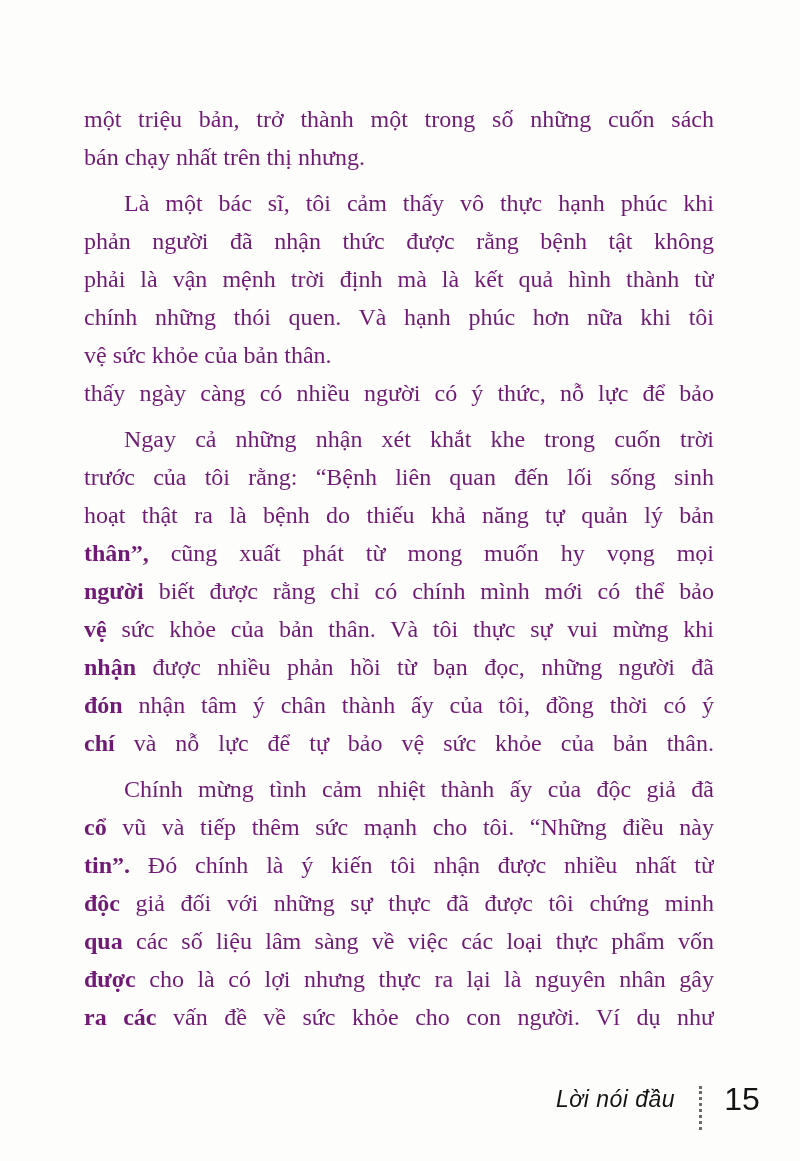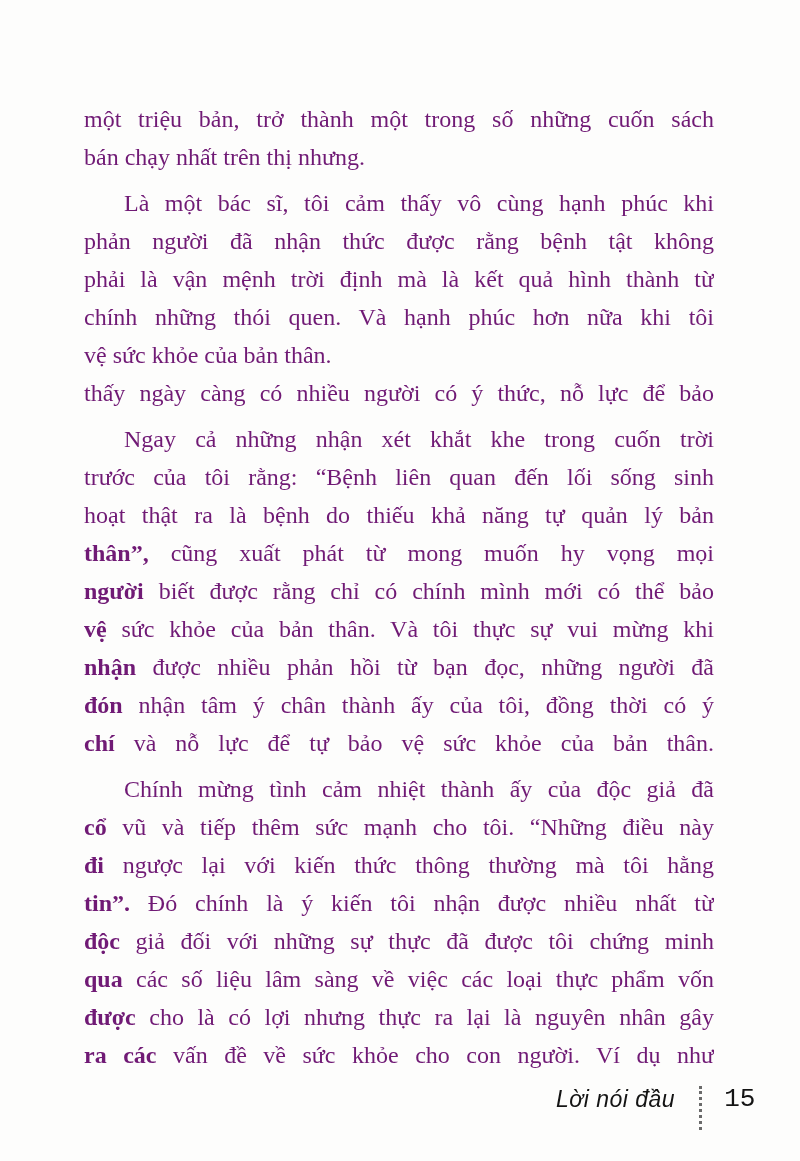--- a/index.html
+++ b/index.html
@@ -47,56 +47,54 @@
     line-height: 30px;
     letter-spacing: 0.5px;
   }
   .footer-divider {
     width: 0;
     height: 44px;
     border-left: 3px dotted #6a6a6a;
     margin: 2px 22px 0 24px;
   }
   .footer-page {
-    font-size: 26px;
+    font-size: 32px;
     line-height: 30px;
-    font-family: Liberation Mono, monospace;
   }
 </style>
 </head>
 <body>
 
 <div class="text-block">
     <div class="para">
       <div class="line">một triệu bản, trở thành một trong số những cuốn sách</div>
       <div class="line last">bán chạy nhất trên thị nhưng.</div>
     </div>
     <div class="para">
-      <div class="line first">Là một bác sĩ, tôi cảm thấy vô cùng hạnh phúc khi</div>
+      <div class="line first">Là một bác sĩ, tôi cảm thấy vô thực hạnh phúc khi</div>
       <div class="line">phản người đã nhận thức được rằng bệnh tật không</div>
       <div class="line">phải là vận mệnh trời định mà là kết quả hình thành từ</div>
       <div class="line">chính những thói quen. Và hạnh phúc hơn nữa khi tôi</div>
       <div class="line last">vệ sức khỏe của bản thân.</div>
       <div class="line">thấy ngày càng có nhiều người có ý thức, nỗ lực để bảo</div>
     </div>
     <div class="para">
       <div class="line first">Ngay cả những nhận xét khắt khe trong cuốn trời</div>
       <div class="line">trước của tôi rằng: “Bệnh liên quan đến lối sống sinh</div>
       <div class="line">hoạt thật ra là bệnh do thiếu khả năng tự quản lý bản</div>
       <div class="line"><b>thân”,</b> cũng xuất phát từ mong muốn hy vọng mọi</div>
       <div class="line"><b>người</b> biết được rằng chỉ có chính mình mới có thể bảo</div>
       <div class="line"><b>vệ</b> sức khỏe của bản thân. Và tôi thực sự vui mừng khi</div>
       <div class="line"><b>nhận</b> được nhiều phản hồi từ bạn đọc, những người đã</div>
       <div class="line"><b>đón</b> nhận tâm ý chân thành ấy của tôi, đồng thời có ý</div>
       <div class="line"><b>chí</b> và nỗ lực để tự bảo vệ sức khỏe của bản thân.</div>
     </div>
     <div class="para">
       <div class="line first">Chính mừng tình cảm nhiệt thành ấy của độc giả đã</div>
       <div class="line"><b>cổ</b> vũ và tiếp thêm sức mạnh cho tôi. “Những điều này</div>
-      <div class="line"><b>đi</b> ngược lại với kiến thức thông thường mà tôi hằng</div>
       <div class="line"><b>tin”.</b> Đó chính là ý kiến tôi nhận được nhiều nhất từ</div>
       <div class="line"><b>độc</b> giả đối với những sự thực đã được tôi chứng minh</div>
       <div class="line"><b>qua</b> các số liệu lâm sàng về việc các loại thực phẩm vốn</div>
       <div class="line"><b>được</b> cho là có lợi nhưng thực ra lại là nguyên nhân gây</div>
       <div class="line"><b>ra các</b> vấn đề về sức khỏe cho con người. Ví dụ như</div>
     </div>
   </div>
 
 <div class="footer">
   <span class="footer-label">Lời nói đầu</span>

